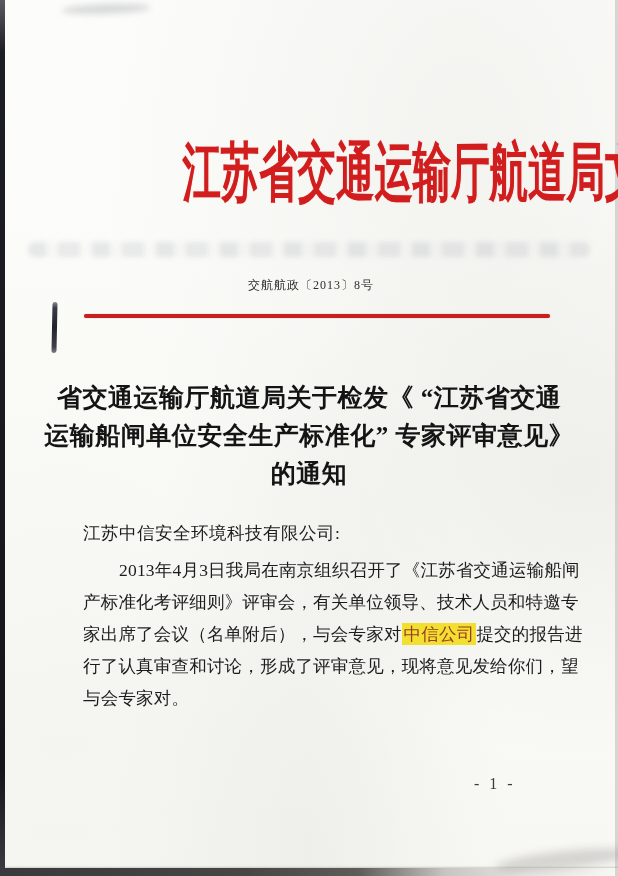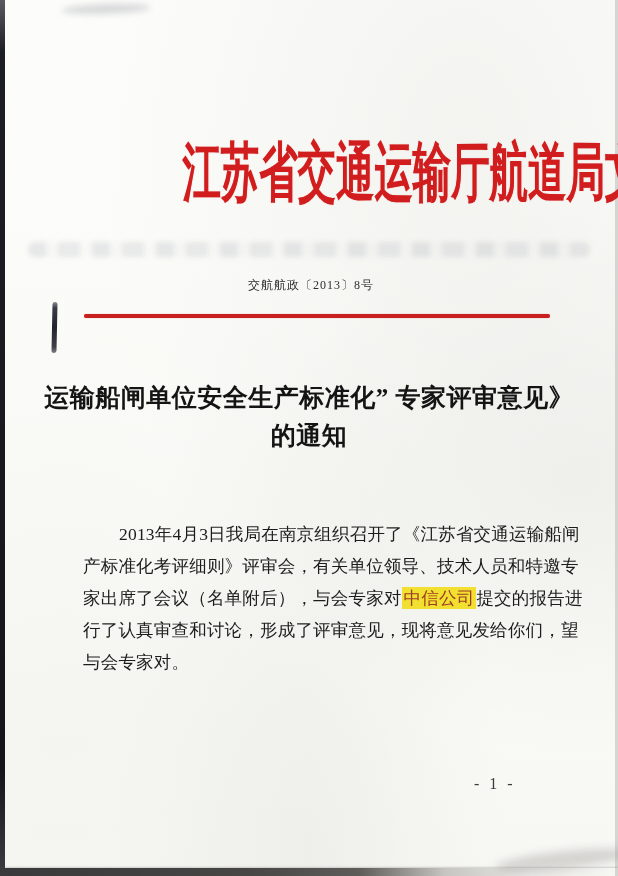--- a/index.html
+++ b/index.html
@@ -108,25 +108,27 @@
   </div>
 
   <div class="bleed"></div>
 
   <div class="docnum">交航航政〔2013〕8号</div>
 
   <div class="redline"></div>
   <div class="staple"></div>
 
   <div class="title">
+    <div class="title-line">省交通运输厅航道局关于检发《 “江苏省交通</div>
     <div class="title-line">运输船闸单位安全生产标准化” 专家评审意见》</div>
     <div class="title-line">的通知</div>
   </div>
 
   <div class="bodytext">
+    <div class="addressee">江苏中信安全环境科技有限公司:</div>
     <div class="pline indent">2013年4月3日我局在南京组织召开了《江苏省交通运输船闸</div>
     <div class="pline">产标准化考评细则》评审会，有关单位领导、技术人员和特邀专</div>
     <div class="pline">
       <span>家出席了会议（名单附后），与会专家对</span><span class="hl">中信公司</span><span>提交的报告进</span>
     </div>
     <div class="pline">行了认真审查和讨论，形成了评审意见，现将意见发给你们，望</div>
     <div class="pline">与会专家对。</div>
   </div>
 
   <div class="pagenum">- 1 -</div>

